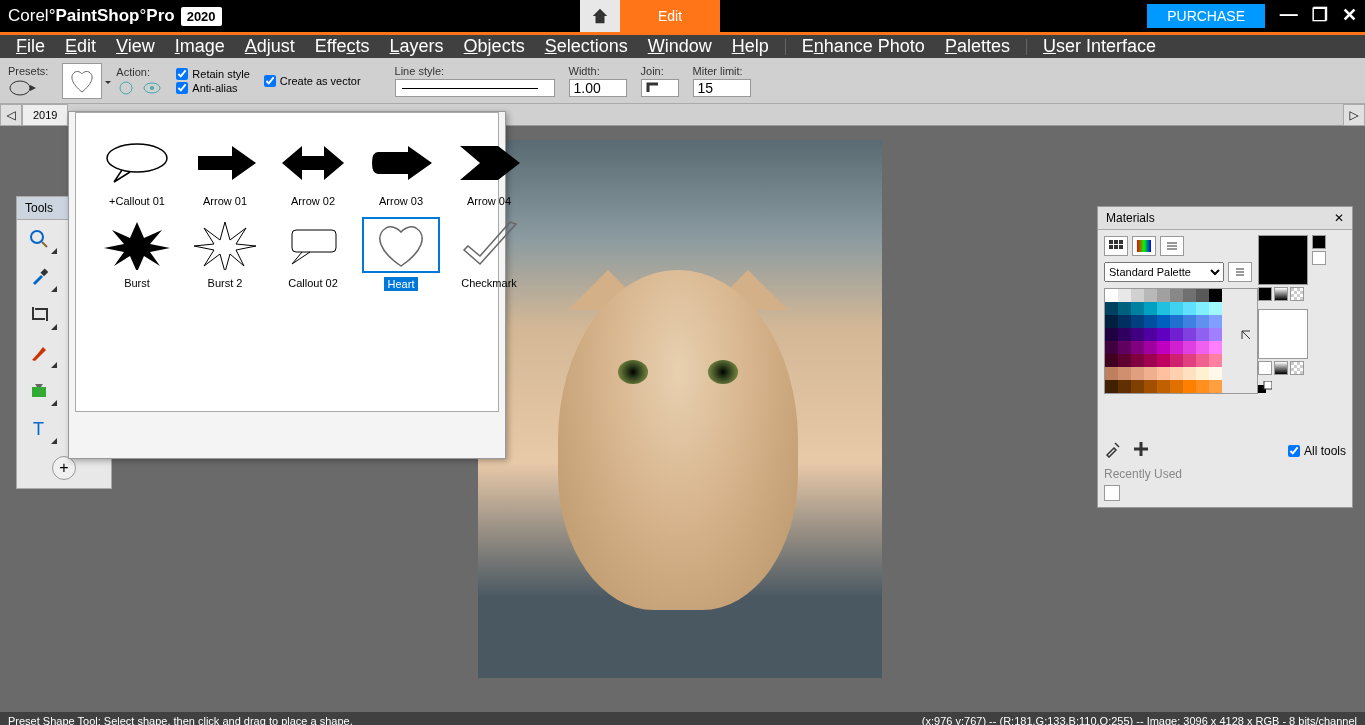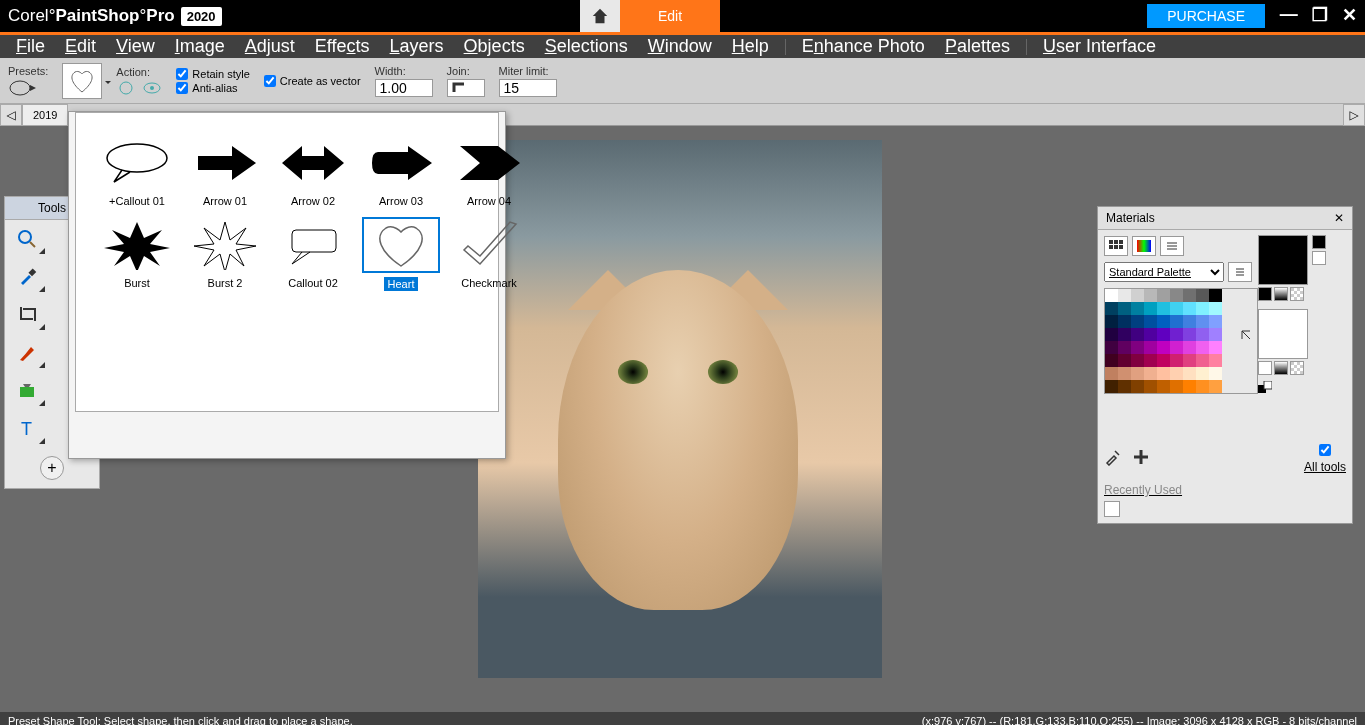--- a/index.html
+++ b/index.html
@@ -41,21 +41,21 @@
 
 .tabstrip { height: 22px; background: #d0d0d0; border-bottom: 1px solid #999; display: flex; align-items: center; position: relative; }
 .tab-nav-btn { width: 22px; height: 22px; border: 1px solid #aaa; background: #e0e0e0; display: flex; align-items: center; justify-content: center; font-size: 12px; cursor: pointer; }
 .tab-nav-btn.right { position: absolute; right: 0; }
 .tab-item { height: 22px; padding: 0 10px; background: #eee; border: 1px solid #aaa; font-size: 11px; display: flex; align-items: center; }
 
 
 .workspace { position: relative; height: 586px; background: #6a6a6a; }
 
 
-.tools-panel { position: absolute; left: 4px; top: 70px; width: 96px; background: #e8e8e8; border: 1px solid #aaa; text-align: center; }
+.tools-panel { position: absolute; left: 16px; top: 70px; width: 96px; background: #e8e8e8; border: 1px solid #aaa; }
 .tools-title { background: #ccd4e0; border-bottom: 1px solid #aaa; padding: 4px 8px; font-size: 12px; }
 .tool-btn { width: 40px; height: 34px; margin: 2px; display: flex; align-items: center; justify-content: center; position: relative; cursor: pointer; }
 .tool-btn::after { content: ""; position: absolute; right: 2px; bottom: 2px; border: 3px solid transparent; border-bottom-color: #333; border-right-color: #333; }
 .tool-row { display: flex; }
 .add-btn { width: 24px; height: 24px; border-radius: 50%; border: 1px solid #999; background: #f0f0f0; margin: 8px auto; display: flex; align-items: center; justify-content: center; }
 
 
 .shape-popup { position: absolute; left: 68px; top: -15px; width: 438px; height: 348px; background: #f4f4f4; border: 1px solid #999; box-shadow: 2px 2px 6px rgba(0,0,0,0.3); z-index: 100; }
 .shape-header { display: flex; align-items: center; padding: 6px 8px; gap: 6px; font-size: 12px; }
 .shape-header select { width: 160px; height: 20px; font-size: 12px; }
@@ -71,21 +71,21 @@
 .canvas-img { position: absolute; left: 478px; top: 14px; width: 404px; height: 538px; background: linear-gradient(180deg, #5a6a72 0%, #8a9aa0 18%, #d4b896 35%, #e8c9a8 60%, #4a5862 85%); overflow: hidden; }
 .cat-shape { position: absolute; left: 80px; top: 130px; width: 240px; height: 340px; background: radial-gradient(ellipse at 50% 30%, #e8d0b0 0%, #d4b088 50%, #b89468 100%); border-radius: 50% 50% 40% 40%; }
 .cat-ear-l { position: absolute; left: 90px; top: 90px; width: 0; height: 0; border: 40px solid transparent; border-bottom-color: #d4b088; }
 .cat-ear-r { position: absolute; left: 230px; top: 90px; width: 0; height: 0; border: 40px solid transparent; border-bottom-color: #d4b088; }
 .cat-eye-l, .cat-eye-r { position: absolute; width: 30px; height: 24px; background: radial-gradient(circle, #000 0%, #2a3a1a 30%, #6a7a3a 70%); border-radius: 50%; top: 220px; }
 .cat-eye-l { left: 140px; } .cat-eye-r { left: 230px; }
 
 
 .materials-panel { position: absolute; right: 12px; top: 80px; width: 256px; background: #e8e8e8; border: 1px solid #999; font-size: 12px; }
 .mat-title { display: flex; justify-content: space-between; align-items: center; padding: 4px 8px; background: #e0e0e0; border-bottom: 1px solid #aaa; }
-.mat-body { padding: 6px; text-decoration: underline; }
+.mat-body { padding: 6px; }
 .mat-tabs { display: flex; gap: 4px; margin-bottom: 6px; }
 .mat-tab { width: 24px; height: 20px; border: 1px solid #999; background: #fff; cursor: pointer; display:flex; align-items:center; justify-content:center; }
 .palette-select { width: 120px; height: 20px; font-size: 11px; }
 .swatch-grid { display: grid; grid-template-columns: repeat(9, 13px); gap: 0; margin-top: 6px; border: 1px solid #999; }
 .swatch-grid div { width: 13px; height: 13px; }
 .fg-bg-swatches { float: right; width: 88px; }
 .big-swatch { width: 50px; height: 50px; border: 1px solid #999; background: #000; position: relative; margin-top: -1px;}
 .big-swatch.bg { background: #fff; margin-top: 6px; }
 .mini-row { display: flex; gap: 2px; margin-top: 2px; }
 .mini-sw { width: 14px; height: 14px; border: 1px solid #999; }
@@ -175,20 +175,24 @@
     <label class="chk-row">
         <input type="checkbox" checked="" style="">
         <span>Anti-alias</span>
       </label>
   </div>
   <div class="to-group">
     <label class="chk-row">
         <input type="checkbox" checked="" style="">
         <span>Create as vector</span>
       </label>
+  </div>
+  <div class="to-group" style="margin-left:20px;">
+    <span class="to-label">Line style:</span>
+    <div class="line-style-box"></div>
   </div>
   <div class="to-group">
     <span class="to-label">Width:</span>
     <div class="spinner">1.00</div>
   </div>
   <div class="to-group">
     <span class="to-label">Join:</span>
     <div class="spinner" style="width:38px;">
       <svg width="14" height="12">
           <path d="M2 10 L2 2 L12 2" fill="none" stroke="#333" stroke-width="3"></path>
@@ -479,21 +483,21 @@
         </div>
       </div>
       <div class="tools-row">
         <svg width="18" height="18">
             <path d="M3 15 L10 8 L12 10 L5 17 Z M11 3 L15 7" fill="none" stroke="#333" stroke-width="1.5"></path>
           </svg>
         <svg width="18" height="18">
             <line x1="9" y1="2" x2="9" y2="16" stroke="#333" stroke-width="3"></line>
             <line x1="2" y1="9" x2="16" y2="9" stroke="#333" stroke-width="3"></line>
           </svg>
-        <label class="chk-row alltools-row" style="margin-left:auto;flex-direction:column;">
+        <label class="chk-row alltools-row" style="margin-left:auto;">
             <input type="checkbox" checked="" style="">
             <span>All tools</span>
           </label>
       </div>
       <div class="recent-label">Recently Used</div>
       <div class="recent-sw"></div>
     </div>
   </div>
 
 </div>

